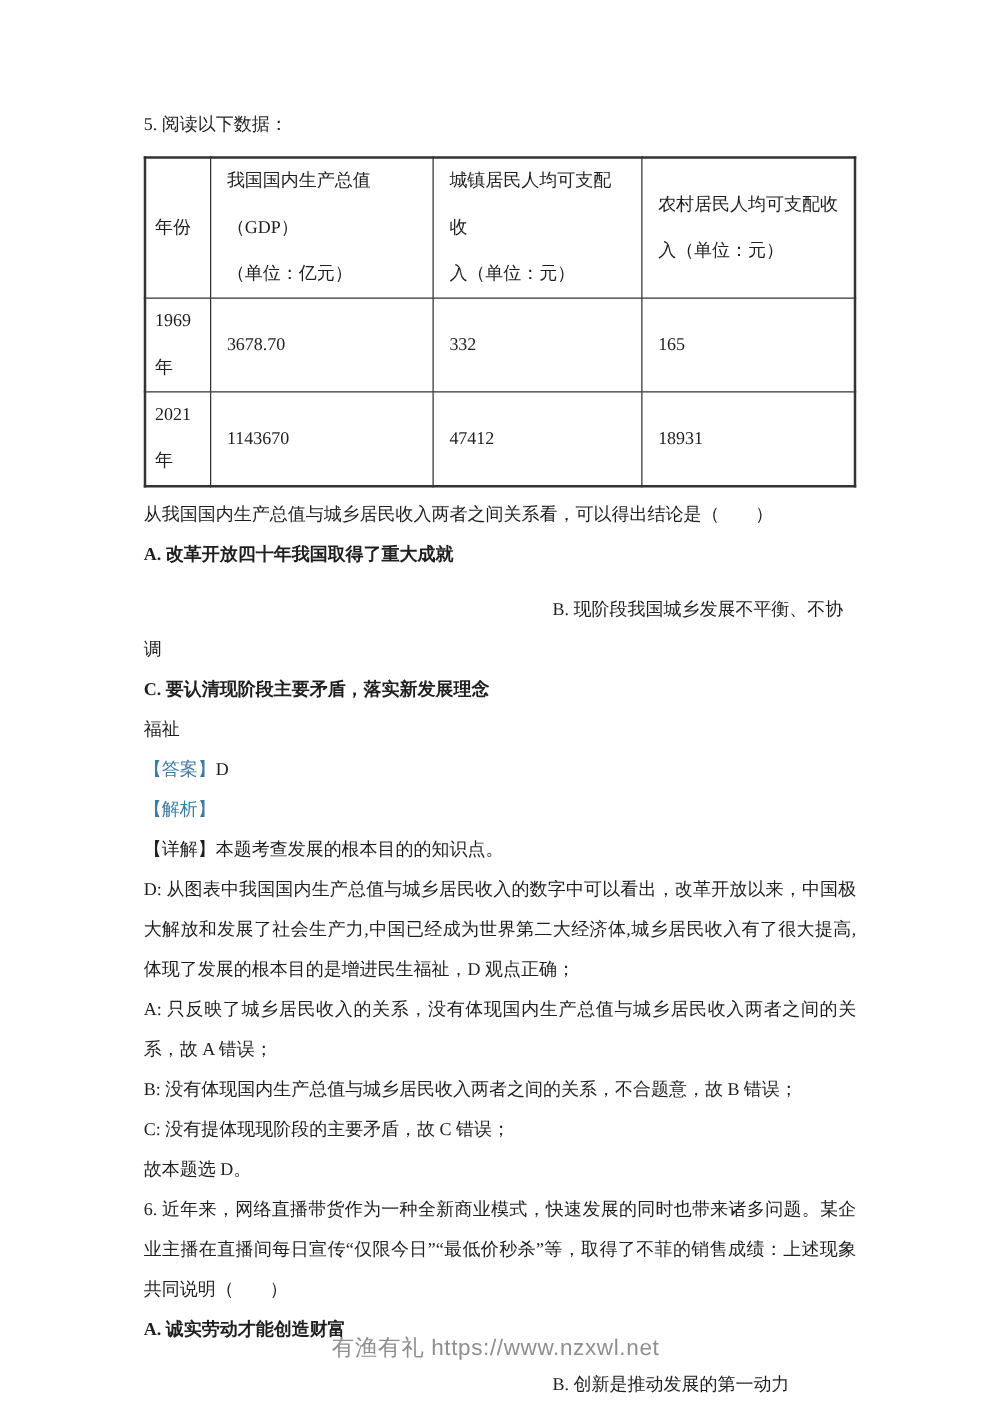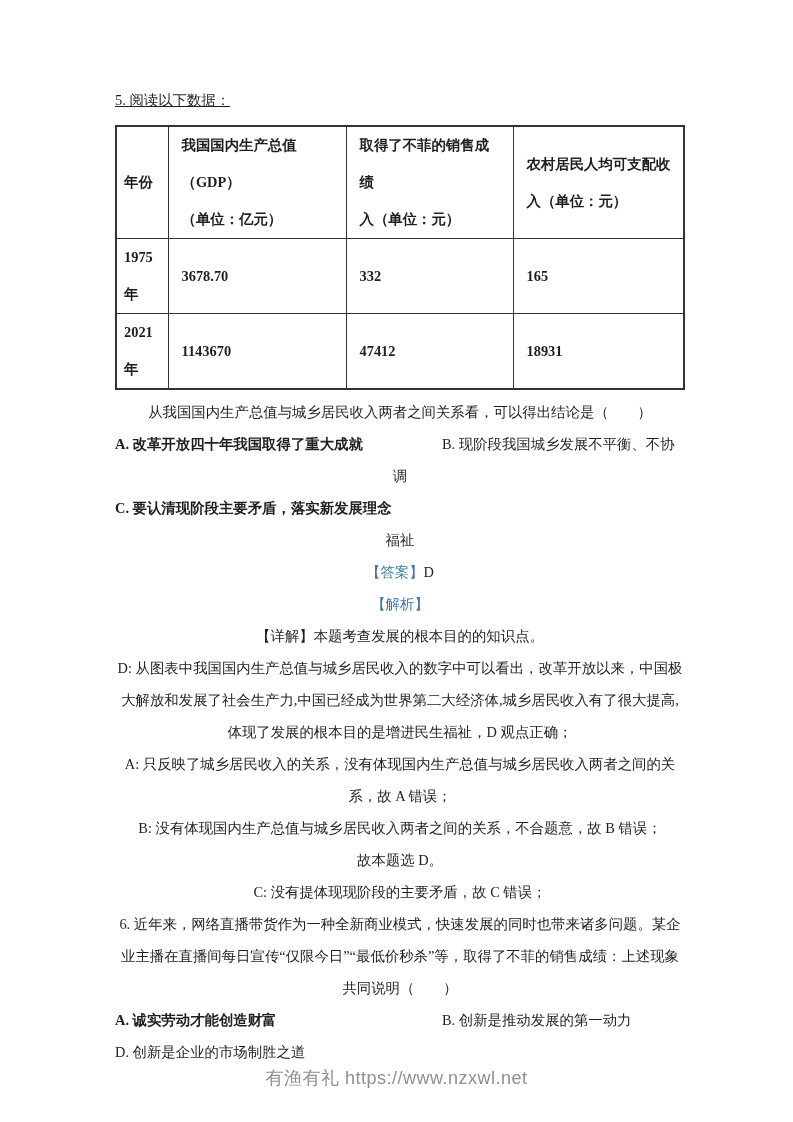--- a/index.html
+++ b/index.html
@@ -10,46 +10,46 @@
     background:#ffffff;
     font-family:"Liberation Serif","DejaVu Serif",serif;
     color:var(--text-color,#1f1f1f);
     overflow:hidden;
     margin:0 auto;
   }
   .content {
     position:absolute; left:115px; top:88px; width:570px;
     font-size:14.4px;
   }
-  .heading { line-height:24px; margin-bottom:13px;text-decoration:underline; }
+  .heading { line-height:24px; margin-bottom:13px; }
 
   table.data {
     width:100%; border-collapse:collapse; table-layout:fixed;
     margin-bottom:6px;
     border:2px solid #333333;
   }
   table.data th, table.data td {
     border:1px solid #333333;
-    font-weight:bold;
+    font-weight:normal;
     text-align:left;
     vertical-align:middle;
     line-height:37px;
     white-space:pre-line;
     padding:0 10px 0 13px;
     font-size:14.4px;
   }
   table.data .c-year { padding:0 4px 0 7px;margin-left:18px; }
   table.data tr.hdr th { height:75px; }
   table.data tr.row td { height:74px; }
 
-  p.line { line-height:32px;text-align:center; }
+  p.line { line-height:32px; }
   .just { text-align:justify; }
   .opt-row { display:flex; line-height:32px; }
   .opt-left { flex:0 0 327px;font-weight:bold; }
-  .opt-right { flex:1; }
+  .opt-right { flex:1;margin-top:44px; }
   .lbl { color:var(--label-color,#3d7ba3); }
 
   .footer {
     position:absolute; left:0; top:1066px; width:100%;
     text-align:center;
     font-family:"Liberation Sans","DejaVu Sans",sans-serif;
     font-size:18px;
     color:var(--footer-color,#8f8f8f);
     letter-spacing:0.5px;
   }
@@ -67,27 +67,27 @@
         <col style="width:52px">
           <col style="width:178px">
           <col style="width:167px">
           <col>
       </colgroup>
       <tbody>
         <tr class="hdr">
           <th class="c-year">年份</th>
           <th>我国国内生产总值（GDP）
 （单位：亿元）</th>
-          <th>取得了不菲的销售成绩
+          <th>城镇居民人均可支配收
 入（单位：元）</th>
           <th>农村居民人均可支配收
 入（单位：元）</th>
         </tr>
         <tr class="row">
-          <td class="c-year">1975
+          <td class="c-year">1969
 年</td>
           <td>3678.70</td>
           <td>332</td>
           <td>165</td>
         </tr>
         <tr class="row">
           <td class="c-year">2021
 年</td>
           <td>1143670</td>
           <td>47412</td>
@@ -110,22 +110,22 @@
 
     <p class="line"><span class="lbl">【答案】</span><span>D</span></p>
 
     <p class="line"><span class="lbl">【解析】</span></p>
 
     <p class="line"><span>【详解】</span><span>本题考查发展的根本目的的知识点。</span></p>
 
     <p class="line just">D: 从图表中我国国内生产总值与城乡居民收入的数字中可以看出，改革开放以来，中国极大解放和发展了社会生产力,中国已经成为世界第二大经济体,城乡居民收入有了很大提高,体现了发展的根本目的是增进民生福祉，D 观点正确；</p>
     <p class="line just">A: 只反映了城乡居民收入的关系，没有体现国内生产总值与城乡居民收入两者之间的关系，故 A 错误；</p>
     <p class="line just">B: 没有体现国内生产总值与城乡居民收入两者之间的关系，不合题意，故 B 错误；</p>
+    <p class="line just">C: 没有提体现现阶段的主要矛盾，故 C 错误；</p>
     <p class="line">故本题选 D。</p>
-    <p class="line just">C: 没有提体现现阶段的主要矛盾，故 C 错误；</p>
 
     <p class="line just">6. 近年来，网络直播带货作为一种全新商业模式，快速发展的同时也带来诸多问题。某企业主播在直播间每日宣传“仅限今日”“最低价秒杀”等，取得了不菲的销售成绩：上述现象共同说明（　　）</p>
 
     <div class="opt-row">
       <span class="opt-left">A. 诚实劳动才能创造财富</span>
       <span class="opt-right">B. 创新是推动发展的第一动力</span>
     </div>
     <div class="opt-row">
       <span class="opt-right">D. 创新是企业的市场制胜之道</span>
     </div>

